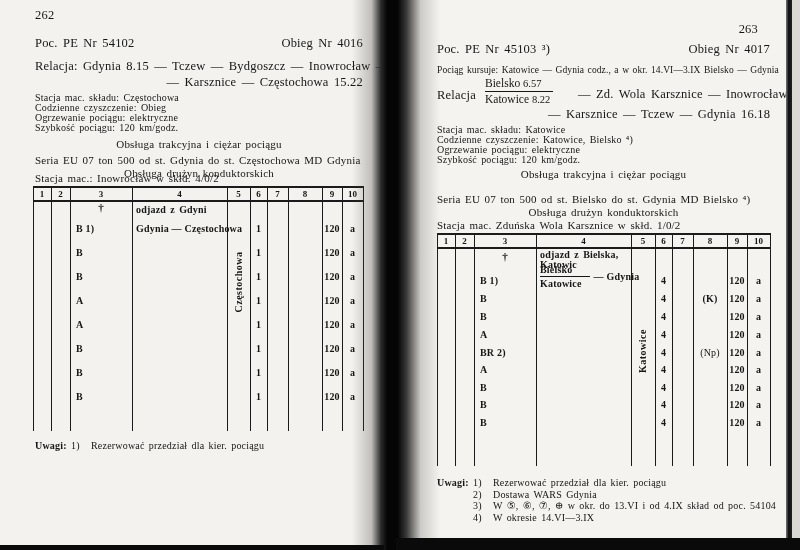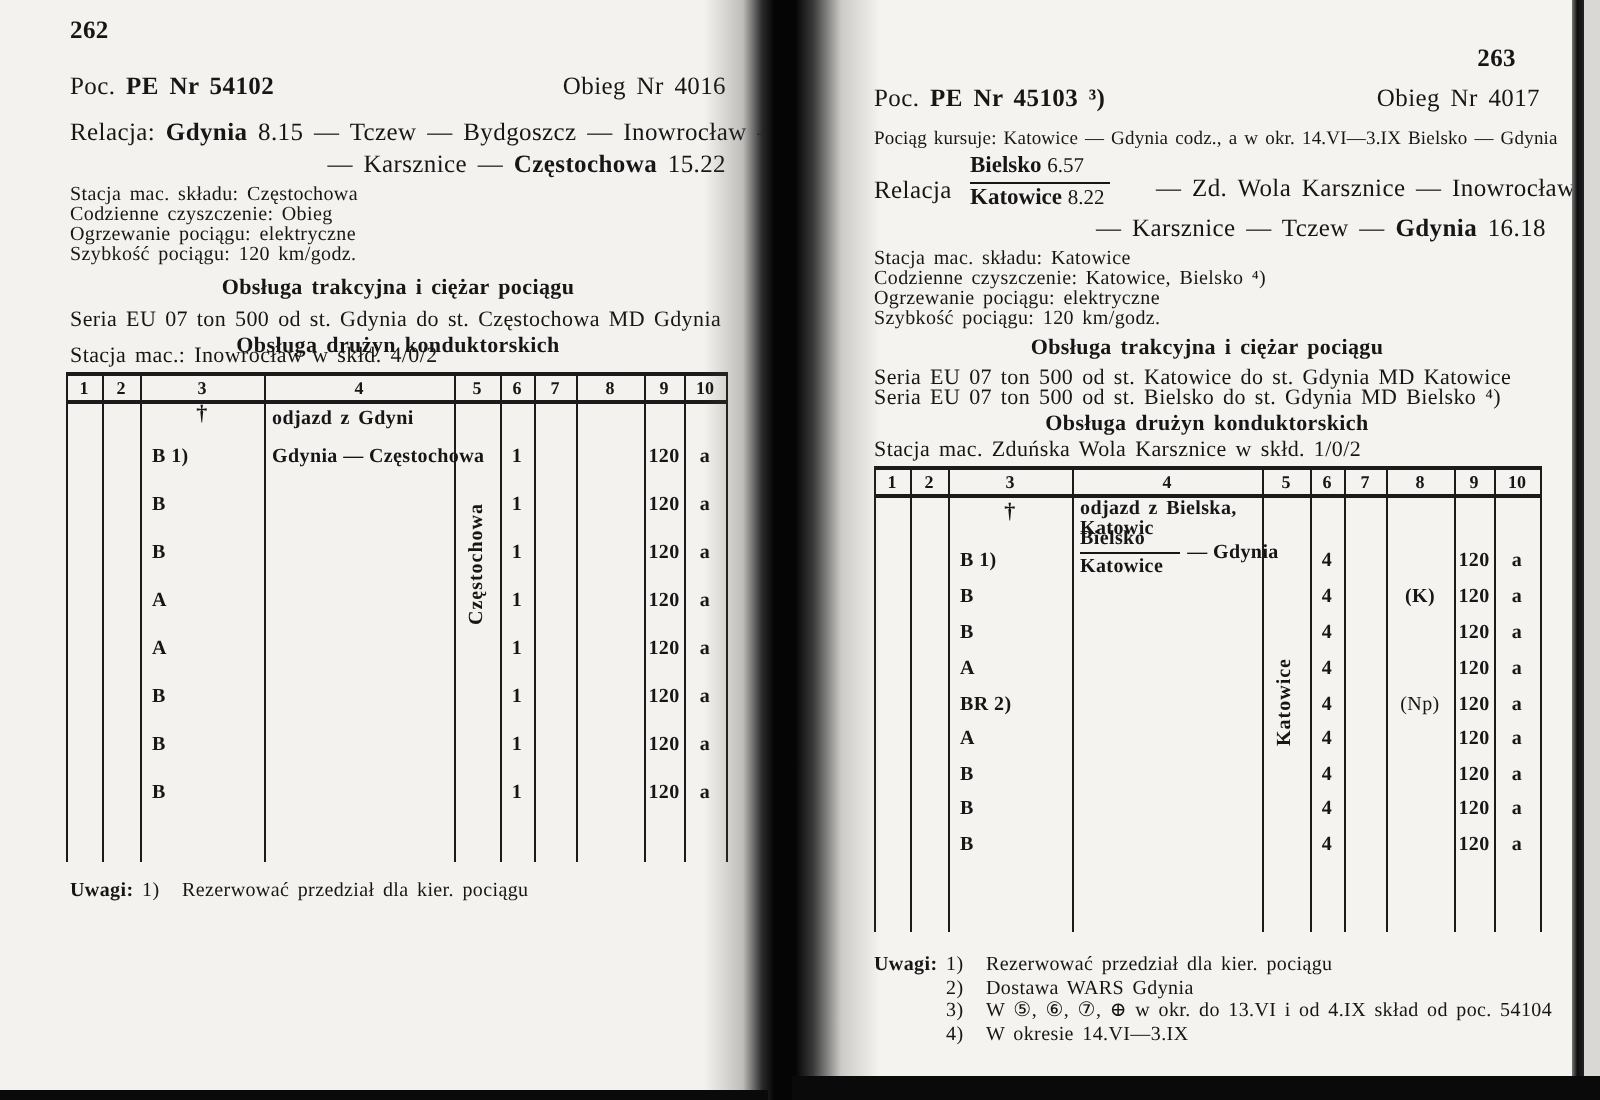--- a/index.html
+++ b/index.html
@@ -8,21 +8,21 @@
   .page{position:absolute;top:0;height:550px;background:#f3f2ee;}
   #page-left{left:0;width:385px;}
   #page-right{left:398px;width:392px;background:#f4f3ef;}
   #gutter{position:absolute;left:352px;top:0;width:88px;height:550px;
           background:linear-gradient(90deg,rgba(60,60,60,0) 0%,rgba(70,70,70,.30) 22%,#2a2a2a 33%,#050505 40%,#050505 52%,#3a3a3a 62%,rgba(110,110,110,.30) 78%,rgba(120,120,120,0) 100%);}
   #right-edge-line{position:absolute;left:786px;top:0;width:6px;height:550px;background:linear-gradient(90deg,#777,#0d0d0d 45%,#222);}
   #right-edge-margin{position:absolute;left:792px;top:0;width:8px;height:550px;background:#d9d8d4;}
   #bottom-bar-left{position:absolute;left:0;top:545px;width:384px;height:5px;background:#0a0a0a;}
   #bottom-bar-right{position:absolute;left:396px;top:538px;width:404px;height:12px;background:#0a0a0a;}
   .t{position:absolute;white-space:nowrap;}
-  .b{font-weight:bold;}
+  .b{font-weight:normal;}
   .s12{font-size:12.5px;letter-spacing:.2px;word-spacing:2px;}
   .s11{font-size:11px;letter-spacing:.2px;word-spacing:1.5px;}
   .s10{font-size:10px;letter-spacing:.2px;word-spacing:1.5px;}
   .s9{font-size:9.5px;letter-spacing:.1px;word-spacing:1px;}
   .ctr{text-align:center;}
   .rt{text-align:right;}
   .frac{display:inline-block;vertical-align:middle;text-align:left;font-size:11.5px;line-height:13px;}
   .frac .ft{border-bottom:1.2px solid #161616;padding:0 3px 1px 0;}
   .frac .fb{padding:1px 3px 0 0;}
   .tablebox{position:absolute;}
@@ -169,21 +169,20 @@
       <span class="b">Gdynia</span>
       <span>16.18</span>
     </div>
 
     <div class="t s10" style="left:39px;top:124px;">Stacja mac. składu: Katowice</div>
     <div class="t s10" style="left:39px;top:134px;">Codzienne czyszczenie: Katowice, Bielsko ⁴)</div>
     <div class="t s10" style="left:39px;top:144px;">Ogrzewanie pociągu: elektryczne</div>
     <div class="t s10" style="left:39px;top:154px;">Szybkość pociągu: 120 km/godz.</div>
 
     <div class="t s11 b ctr" style="left:39px;top:168px;width:333px;">Obsługa trakcyjna i ciężar pociągu</div>
-    <div class="t s11" style="left:39px;top:183px;">Seria EU 07 ton 500 od st. Katowice do st. Gdynia MD Katowice</div>
     <div class="t s11" style="left:39px;top:193px;">Seria EU 07 ton 500 od st. Bielsko do st. Gdynia MD Bielsko ⁴)</div>
     <div class="t s11 b ctr" style="left:39px;top:206px;width:333px;">Obsługa drużyn konduktorskich</div>
     <div class="t s11" style="left:39px;top:219px;">Stacja mac. Zduńska Wola Karsznice w skłd. 1/0/2</div>
 
     <div class="tablebox" id="table-right" style="left:39px;top:233px;width:333px;height:233px;">
         <div class="vline" style="left: 0px; height: 233px;"></div>
         <div class="vline" style="left: 18px; height: 233px;"></div>
         <div class="vline" style="left: 37px; height: 233px;"></div>
         <div class="vline" style="left: 99px; height: 233px;"></div>
         <div class="vline" style="left: 194px; height: 233px;"></div>

